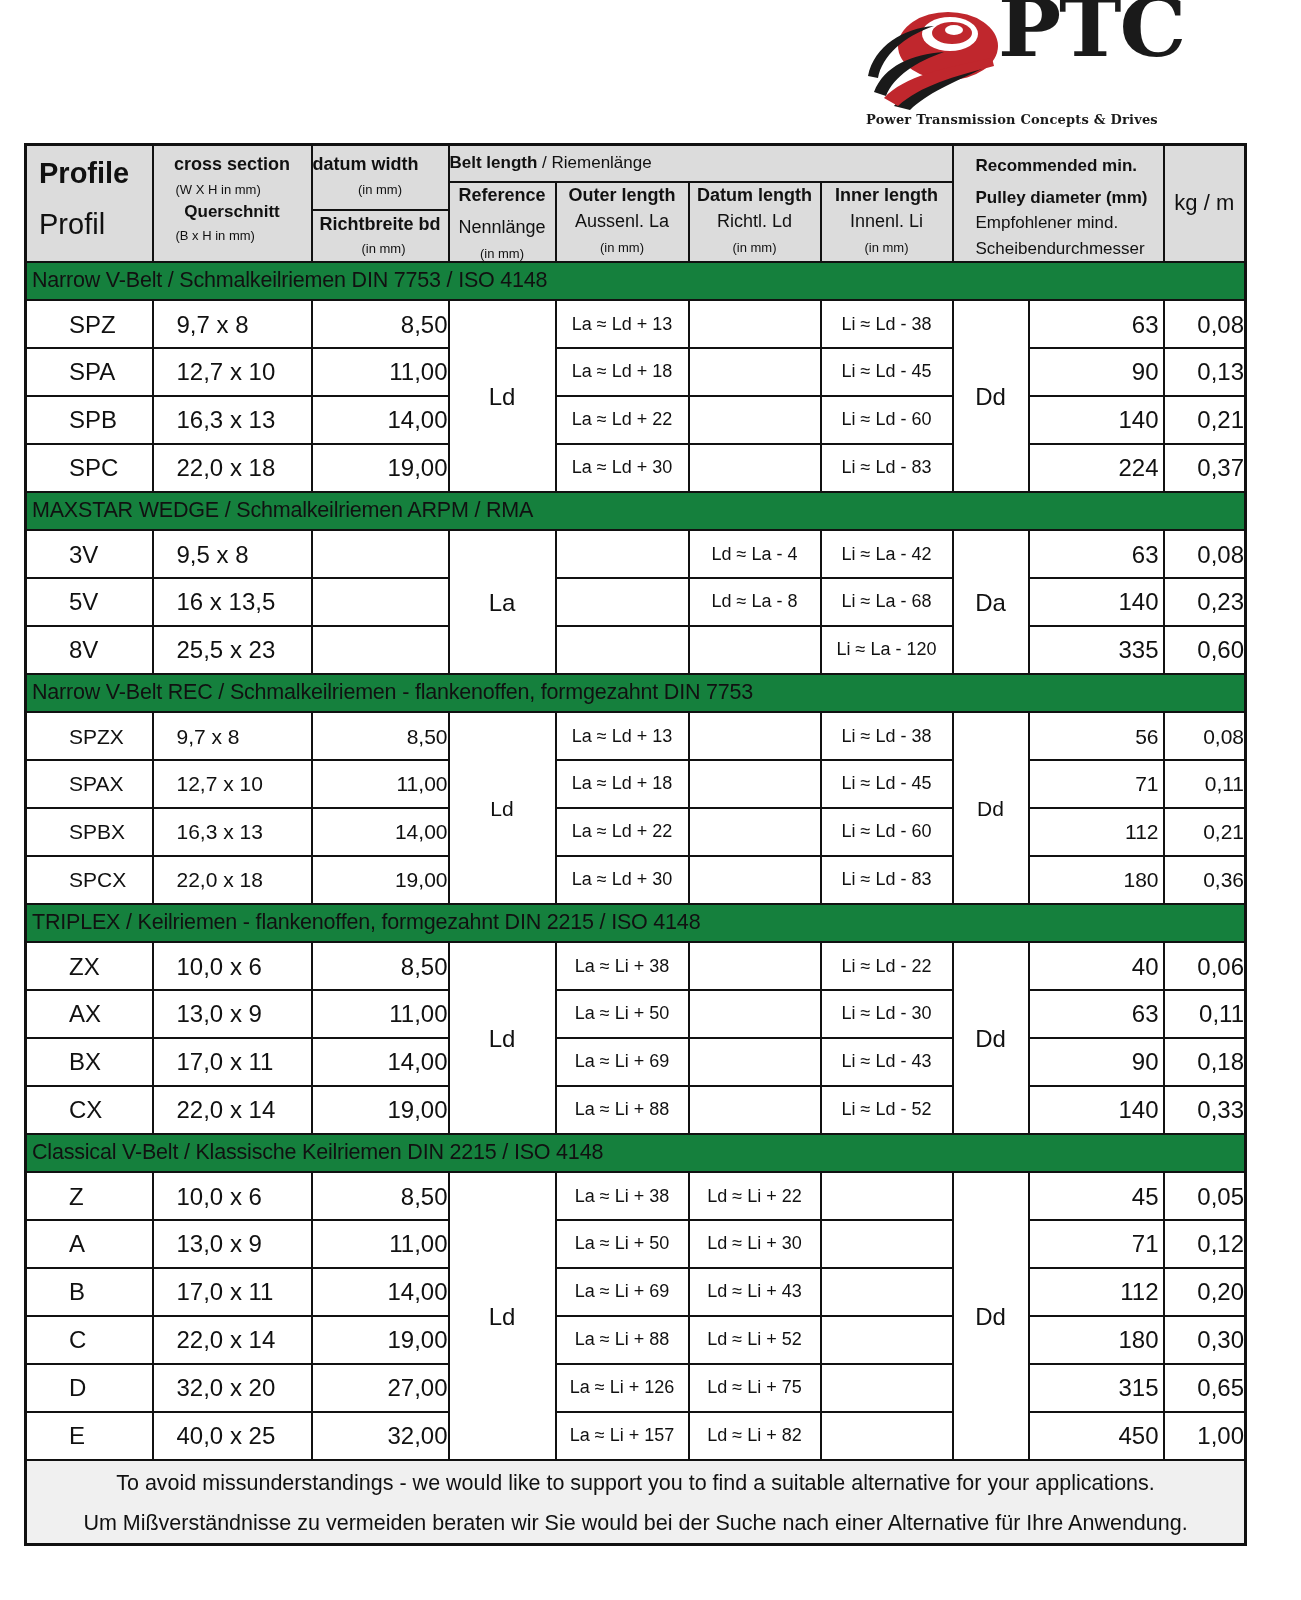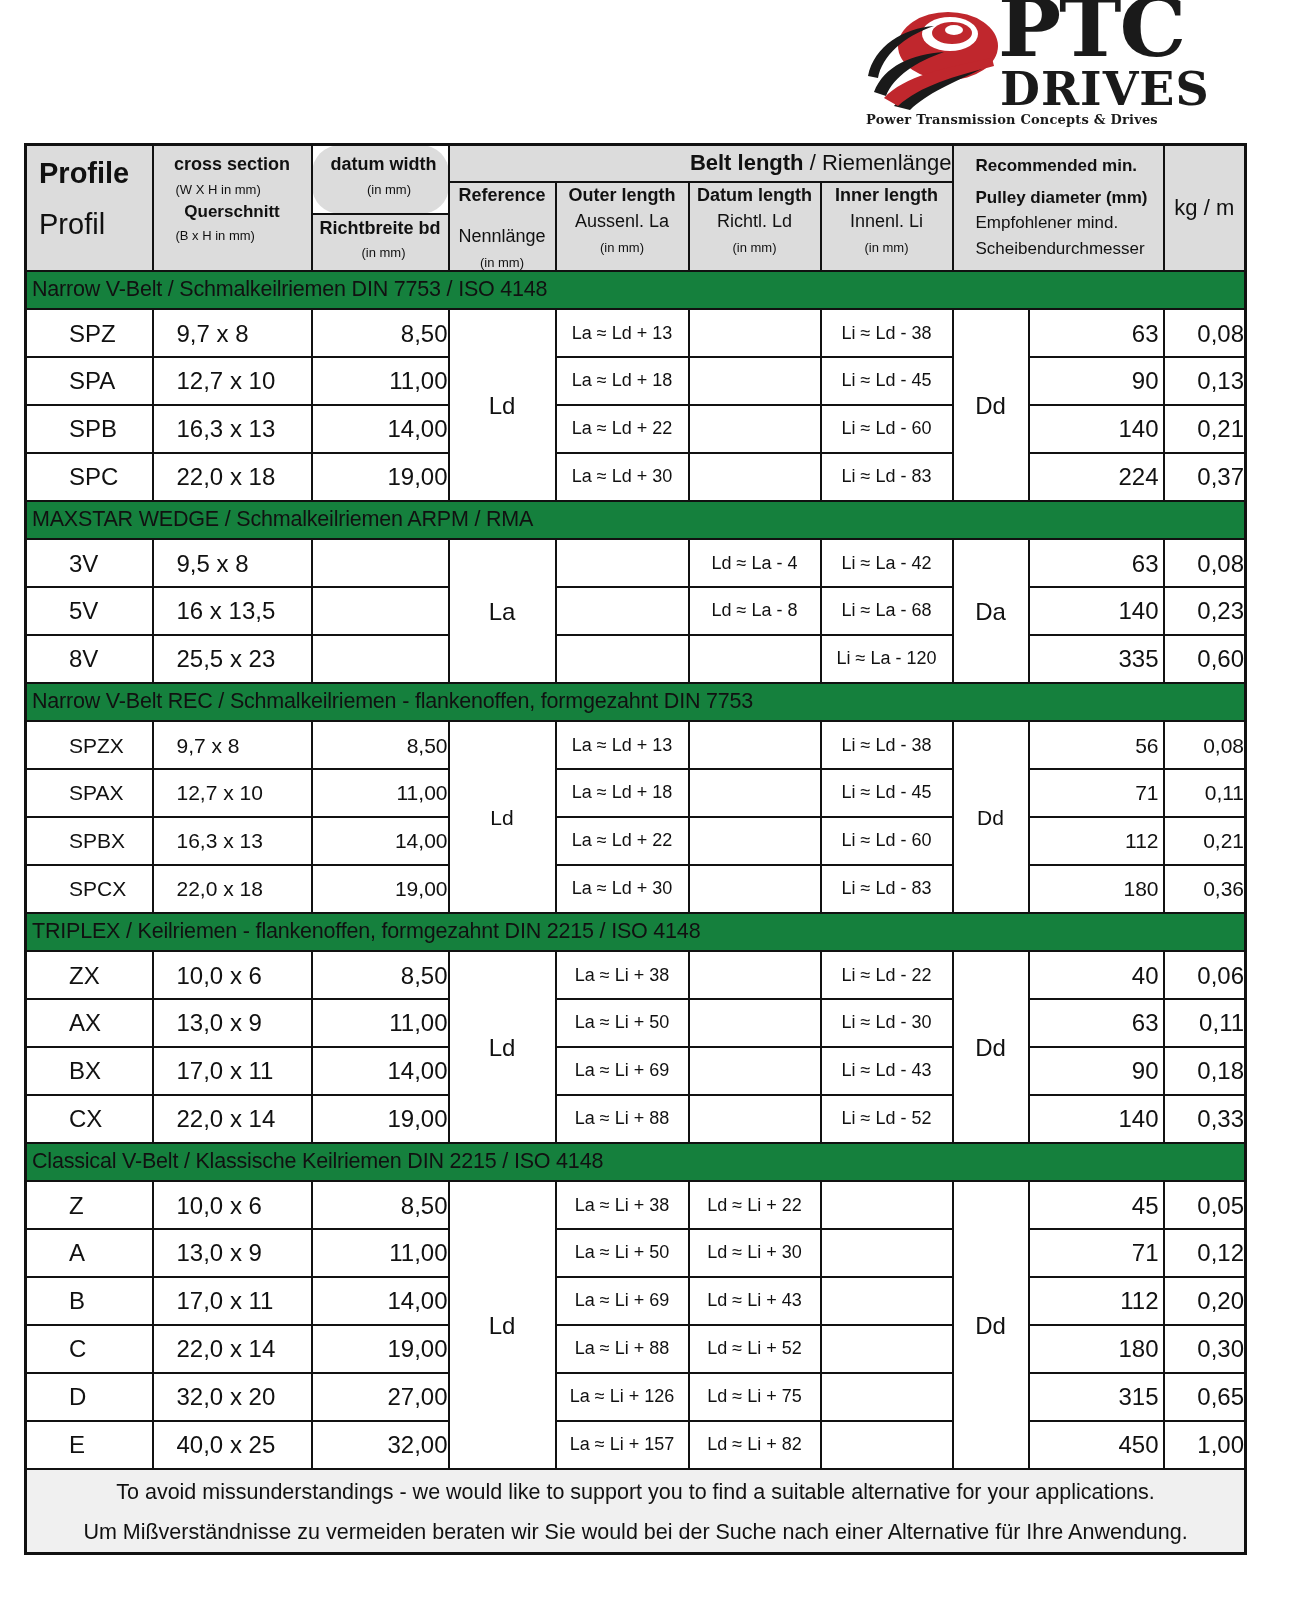--- a/index.html
+++ b/index.html
@@ -46,21 +46,20 @@
     <ellipse cx="84" cy="40" rx="50" ry="34" fill="#c0272d"></ellipse>
     <ellipse cx="86" cy="28" rx="28" ry="17" fill="#ffffff"></ellipse>
     <ellipse cx="88" cy="27" rx="20" ry="11" fill="#c0272d"></ellipse>
     <ellipse cx="90" cy="24" rx="9" ry="5" fill="#ffffff"></ellipse>
     <path d="M4 70 C 10 40, 40 22, 70 20 C 40 30, 18 50, 14 72 Z" fill="#1a1a1a"></path>
     <path d="M10 86 C 20 60, 48 48, 80 46 C 52 56, 30 70, 22 90 Z" fill="#1a1a1a"></path>
     <path d="M30 100 C 46 80, 80 70, 120 62 C 90 76, 62 88, 46 104 Z" fill="#1a1a1a"></path>
     <path d="M20 92 C 40 70, 80 62, 128 52 L 130 60 C 90 70, 56 80, 34 100 Z" fill="#c0272d"></path>
   </svg>
   <div class="logo-ptc">PTC</div>
-  <div class="logo-drives">DRIVES</div>
   <div class="logo-tag">Power Transmission Concepts &amp; Drives</div>
 </div>
 
 <table class="spec" id="spec-table">
   <colgroup>
     <col style="width:127px">
       <col style="width:159px">
       <col style="width:137px">
       <col style="width:107px">
       <col style="width:133px">
@@ -75,39 +74,39 @@
       <td rowspan="4" style="padding-left:12px; vertical-align:top;">
         <div class="h-big h-bold" style="margin-top:11px">Profile</div>
         <div class="h-big" style="margin-top:18px">Profil</div>
       </td>
       <td rowspan="4" style="text-align:center; vertical-align:top;">
         <div class="h-mid h-bold" style="margin-top:8px">cross section</div>
         <div class="h-tiny" style="text-align:left; padding-left:22px; margin-top:7px">(W X H in mm)</div>
         <div class="h-sub h-bold" style="margin-top:5px">Querschnitt</div>
         <div class="h-tiny" style="text-align:left; padding-left:22px; margin-top:6px">(B x H in mm)</div>
       </td>
-      <td rowspan="2" style="vertical-align:top; padding-left:18px;border-radius:28px;">
+      <td rowspan="2" style="vertical-align:top; padding-left:0;">
         <div class="h-mid h-bold" style="margin-top:8px">datum width</div>
         <div class="h-tiny" style="text-align:center; margin-top:7px">(in mm)</div>
       </td>
-      <td colspan="4" style="text-align:right; font-size:22px;">
+      <td colspan="4" style="text-align:left; font-size:17px;">
         <span class="h-bold">Belt length</span><span> / </span><span>Riemenlänge</span>
       </td>
       <td colspan="2" rowspan="4" style="vertical-align:top; padding-left:22px; border-right:2px solid #111;">
         <div class="h-sub h-bold" style="margin-top:10px">Recommended min.</div>
         <div class="h-sub h-bold" style="margin-top:12px">Pulley diameter (mm)</div>
         <div class="h-sub" style="margin-top:5px">Empfohlener mind.</div>
         <div class="h-sub" style="margin-top:6px">Scheibendurchmesser</div>
       </td>
       <td rowspan="4" style="text-align:center; font-size:22px;" class="h-bold">kg / m</td>
     </tr>
     <tr class="hdr" style="height:27px">
       <td rowspan="3" style="text-align:center; vertical-align:top; border-right:1px solid #111;">
         <div class="h-mid h-bold" style="margin-top:2px">Reference</div>
-        <div class="h-mid" style="margin-top:20px">Nennlänge</div>
+        <div class="h-mid" style="margin-top:11px">Nennlänge</div>
         <div class="h-tiny" style="margin-top:8px">(in mm)</div>
       </td>
       <td rowspan="3" style="text-align:center; vertical-align:top;">
         <div class="h-mid h-bold" style="margin-top:2px">Outer length</div>
         <div class="h-mid" style="margin-top:5px">Aussenl. La</div>
         <div class="h-tiny" style="margin-top:8px">(in mm)</div>
       </td>
       <td rowspan="3" style="text-align:center; vertical-align:top;">
         <div class="h-mid h-bold" style="margin-top:2px">Datum length</div>
         <div class="h-mid" style="margin-top:5px">Richtl. Ld</div>

